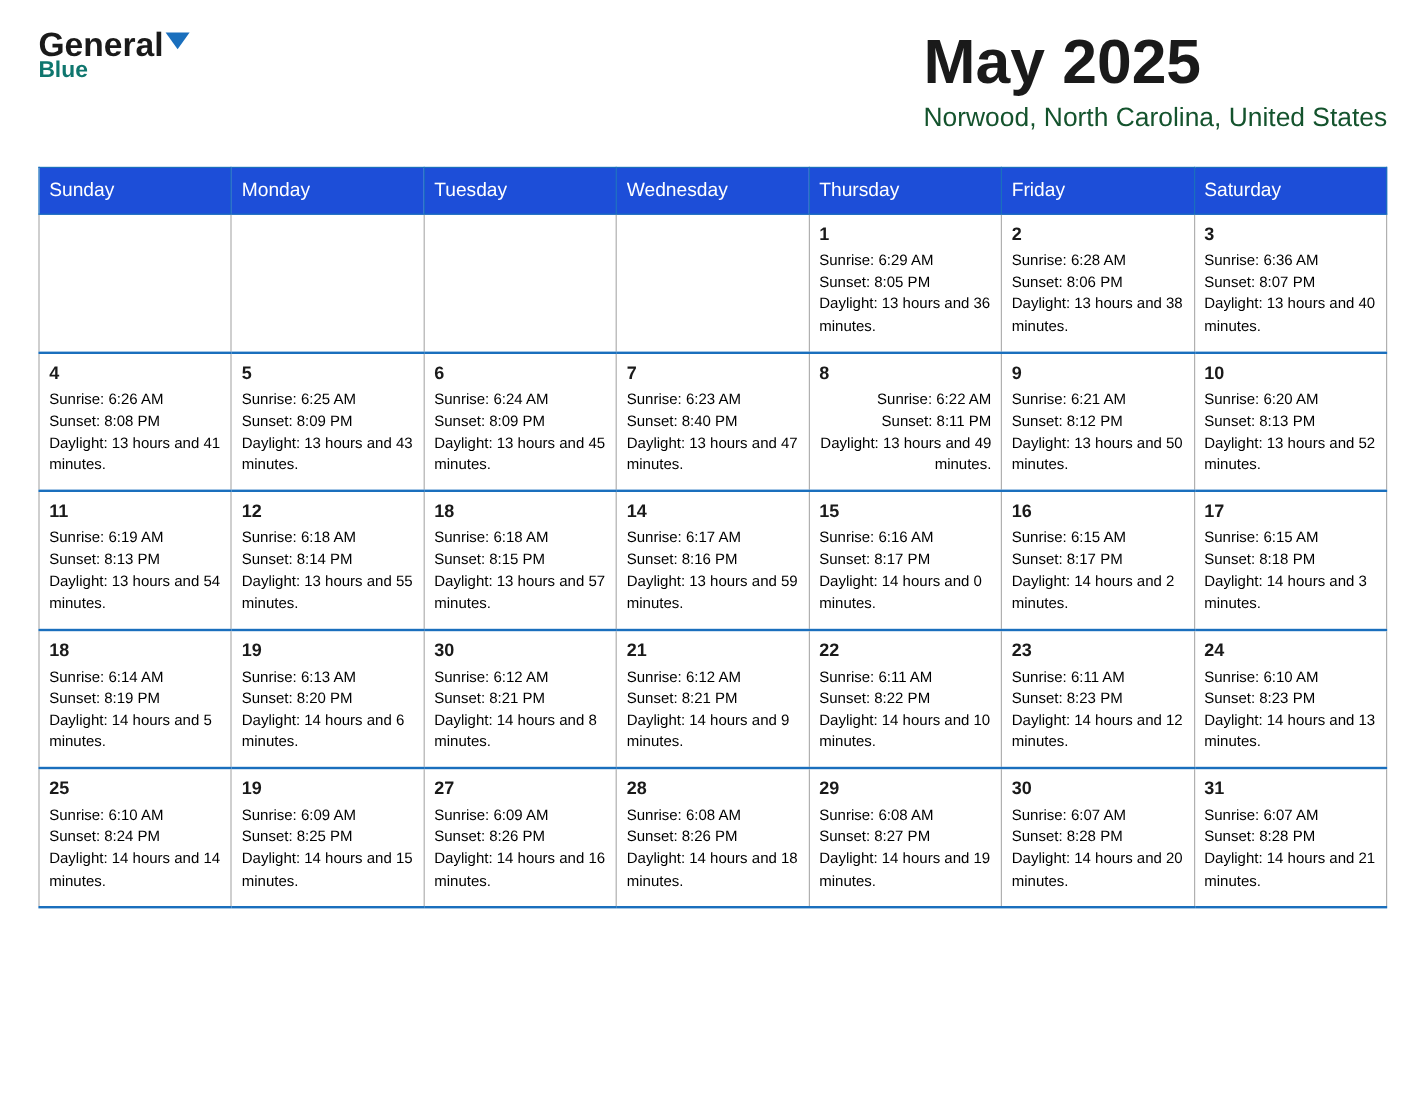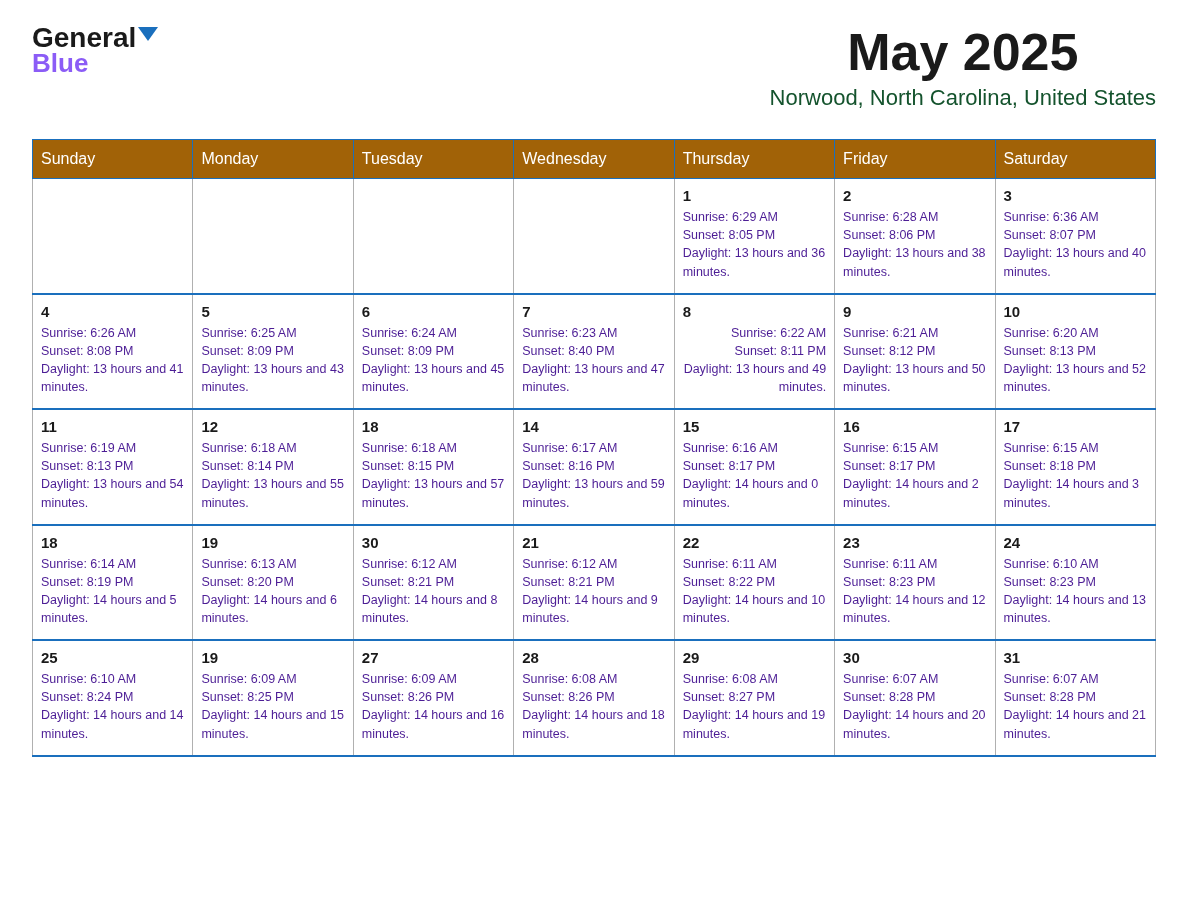--- a/index.html
+++ b/index.html
@@ -33,46 +33,46 @@
       height: 0;
       border-left: 10px solid transparent;
       border-right: 10px solid transparent;
       border-top: 14px solid #1a6fbd;
       margin-left: 2px;
       vertical-align: middle;
       position: relative;
       top: -4px;
     }
     .logo-blue-line {
-      color: #8b5cf6;
-      font-size: 26px;
+      color: #0f766e;
+      font-size: 19px;
       font-weight: bold;
       margin-top: -4px;
     }
     .title-area {
-      text-align: center;
+      text-align: left;
     }
     .main-title {
       font-size: 52px;
       font-weight: bold;
       color: #1a1a1a;
       line-height: 1.1;
     }
     .subtitle {
       font-size: 22px;
       color: #14532d;
       margin-top: 4px;
     }
     table {
       width: 100%;
       border-collapse: collapse;
       table-layout: fixed;
     }
     thead th {
-      background-color: #a16207;
+      background-color: #1d4ed8;
       color: #fff;
       padding: 10px 8px;
       text-align: left;
       font-size: 16px;
       font-weight: normal;
       border: 1px solid #1a6fbd;
     }
     tbody td {
       vertical-align: top;
       padding: 8px 8px 12px 8px;
@@ -87,21 +87,21 @@
     }
     .day-number {
       font-size: 15px;
       font-weight: bold;
       color: #1a1a1a;
       display: block;
       margin-bottom: 4px;
     }
     .day-info {
       font-size: 12.5px;
-      color: #4c1d95;
+      color: #000000;
       line-height: 1.45;
     }
     .empty-cell {
       background: #fff;
     }
   </style>
 </head>
 <body>
 
 <div class="header-area">

